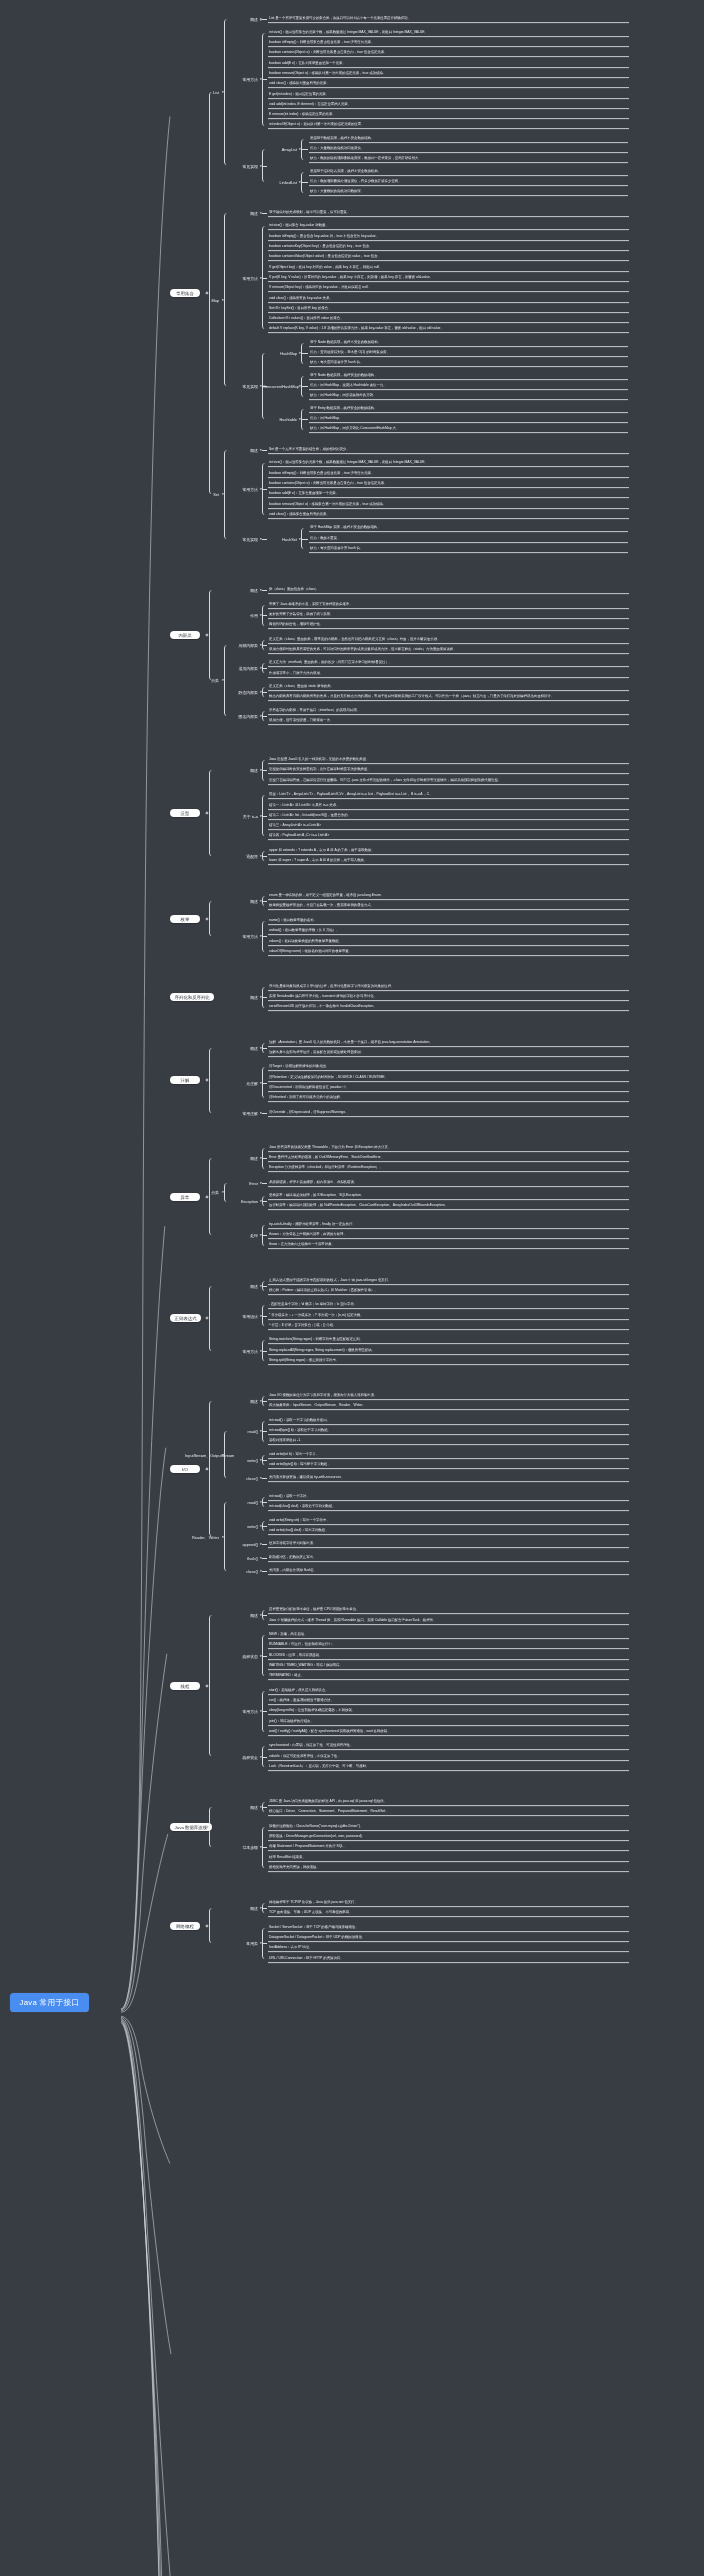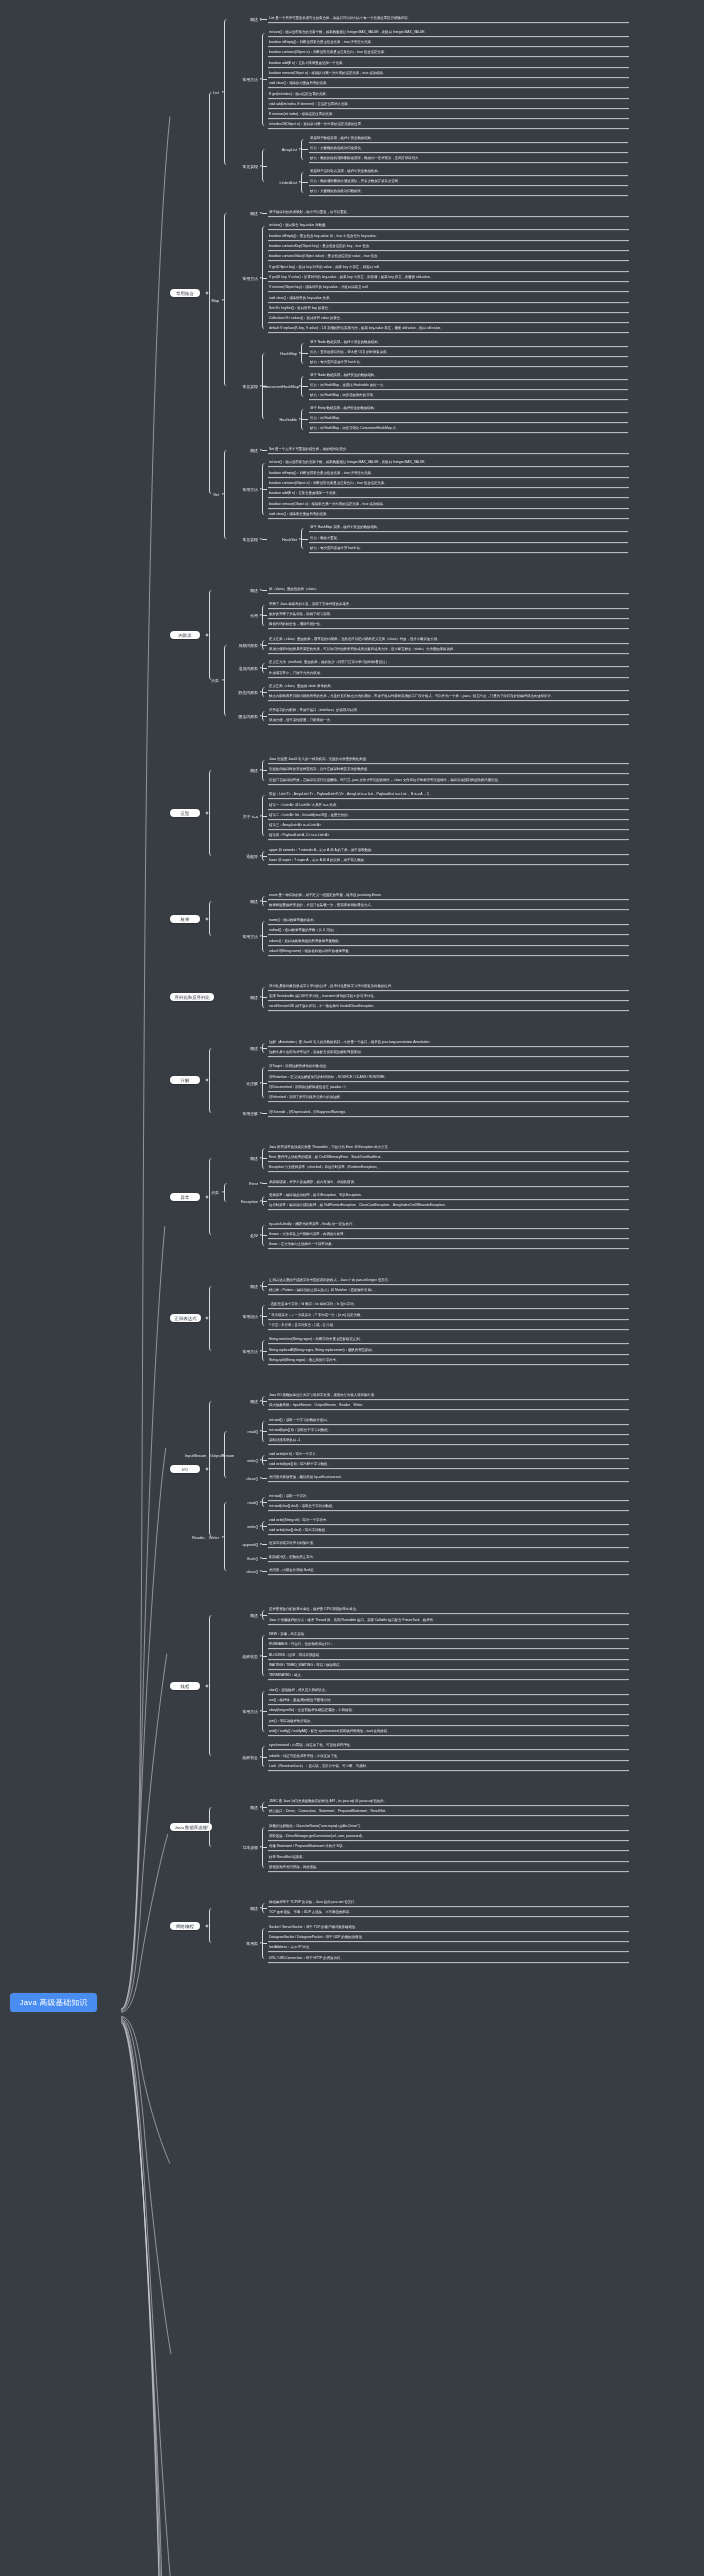--- a/index.html
+++ b/index.html
@@ -110,21 +110,21 @@
       <path d="M235,3914 C256,3916 266,3960 274,4010 C286,4080 312,4160 330,4200"></path>
       <path d="M235,3916 C258,3920 268,4010 278,4110 C292,4280 316,4480 332,4570"></path>
       <path d="M235,3918 C258,3924 270,4080 282,4260 C300,4560 320,4900 334,5040"></path>
       <path d="M235,3920 C260,3930 274,4160 288,4440 C310,4900 328,5780 336,6015"></path>
       <path d="M235,3922 C260,3934 278,4220 294,4560 C320,5140 336,6480 340,6820"></path>
       <path d="M235,3924 C262,3938 282,4280 300,4680 C330,5380 342,6900 344,7100"></path>
       <path d="M235,3926 C262,3942 286,4330 306,4780 C340,5600 346,7250 348,7380"></path>
     </g>
   </svg>
 
-  <div class="root-node">Java 高级基础知识</div>
+  <div class="root-node">Java 常用于接口</div>
 
   <div id="tree">
       <div class="leaf" style="left: 268px; top: 19.3px; width: 361px;">List 是一个有序可重复长度可变的集合类，该接口可以对列表中每一个元素位置进行精确控制。</div>
       <div class="br2" style="top: 19.3px; left: 224px; width: 34px;">概述</div>
       <div class="dot small" style="left: 261px; top: 19.3px;"></div>
       <div class="hline" style="left: 262px; top: 19.3px; width: 4.6px;"></div>
       <div class="leaf" style="left: 268px; top: 33px; width: 361px;">int size()：返回当前集合的元素个数，如果数量超过 Integer.MAX_VALUE，则返回 Integer.MAX_VALUE。</div>
       <div class="leaf" style="left: 268px; top: 43px; width: 361px;">boolean isEmpty()：判断当前集合是否包含元素，true 没有任何元素。</div>
       <div class="leaf" style="left: 268px; top: 53px; width: 361px;">boolean contains(Object o)：判断当前元素是否在集合内，true 包含指定元素。</div>
       <div class="leaf" style="left: 268px; top: 64px; width: 361px;">boolean add(E e)：在队列末尾里面追加一个元素。</div>

